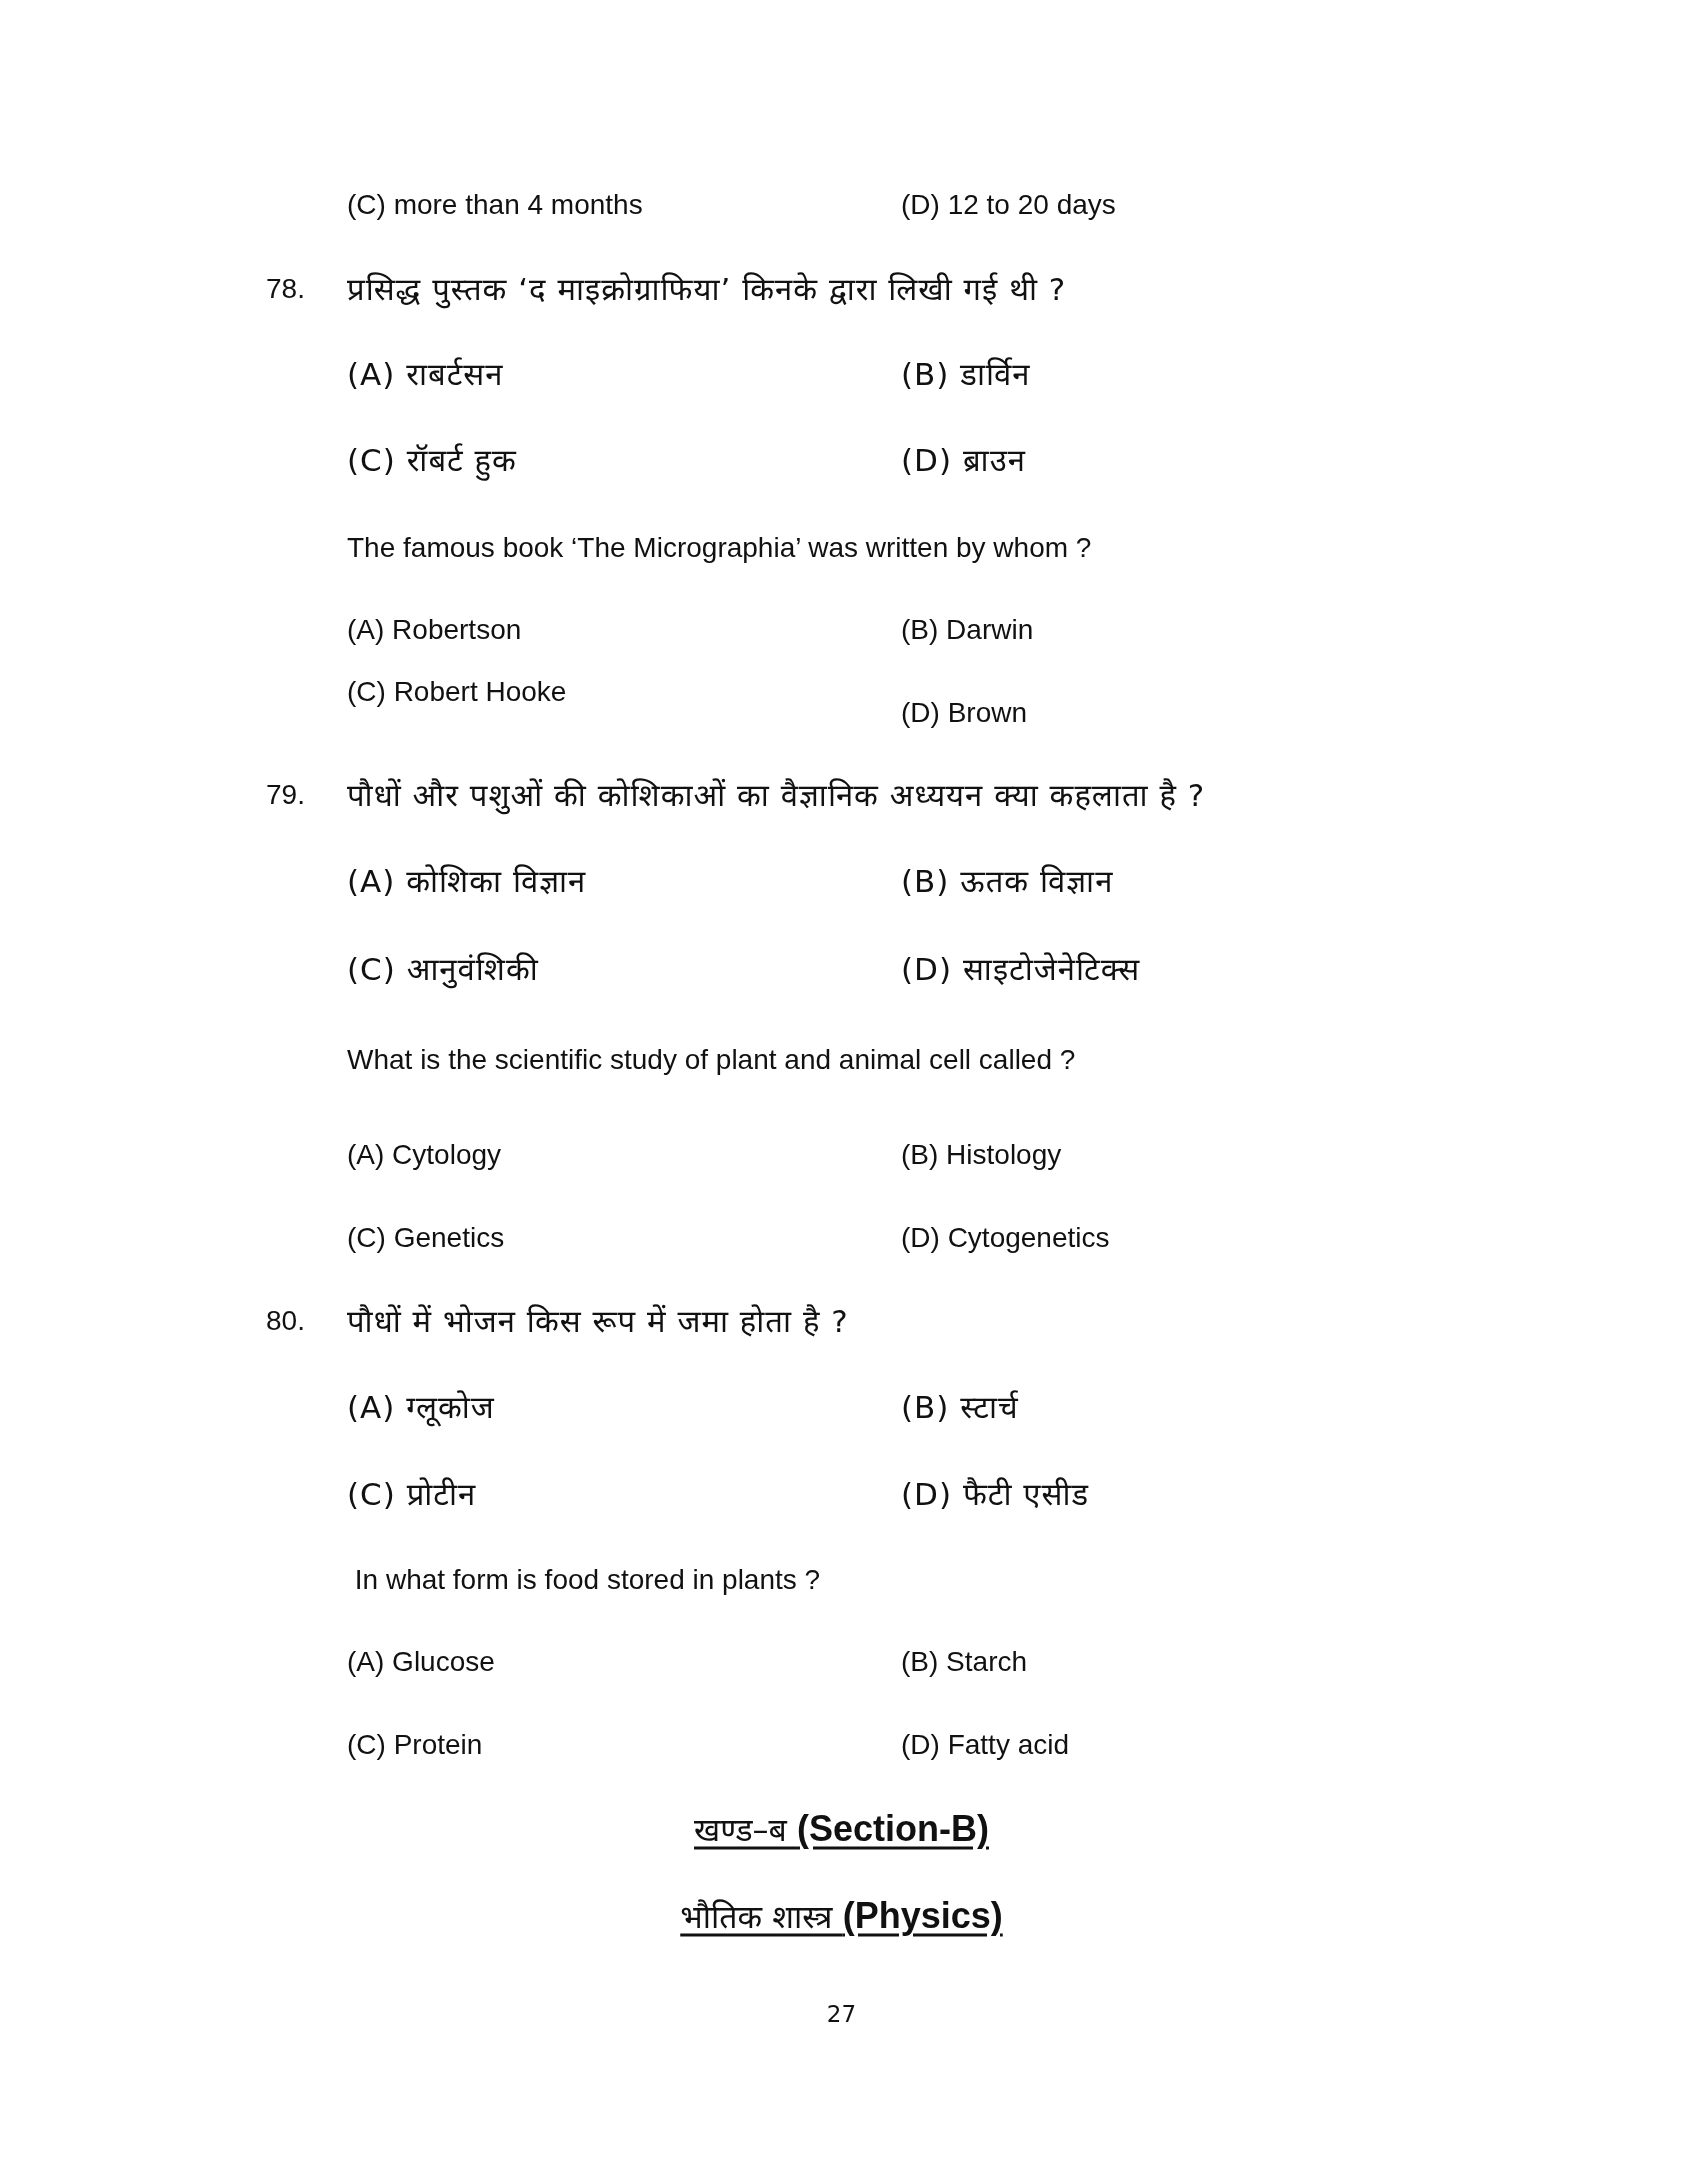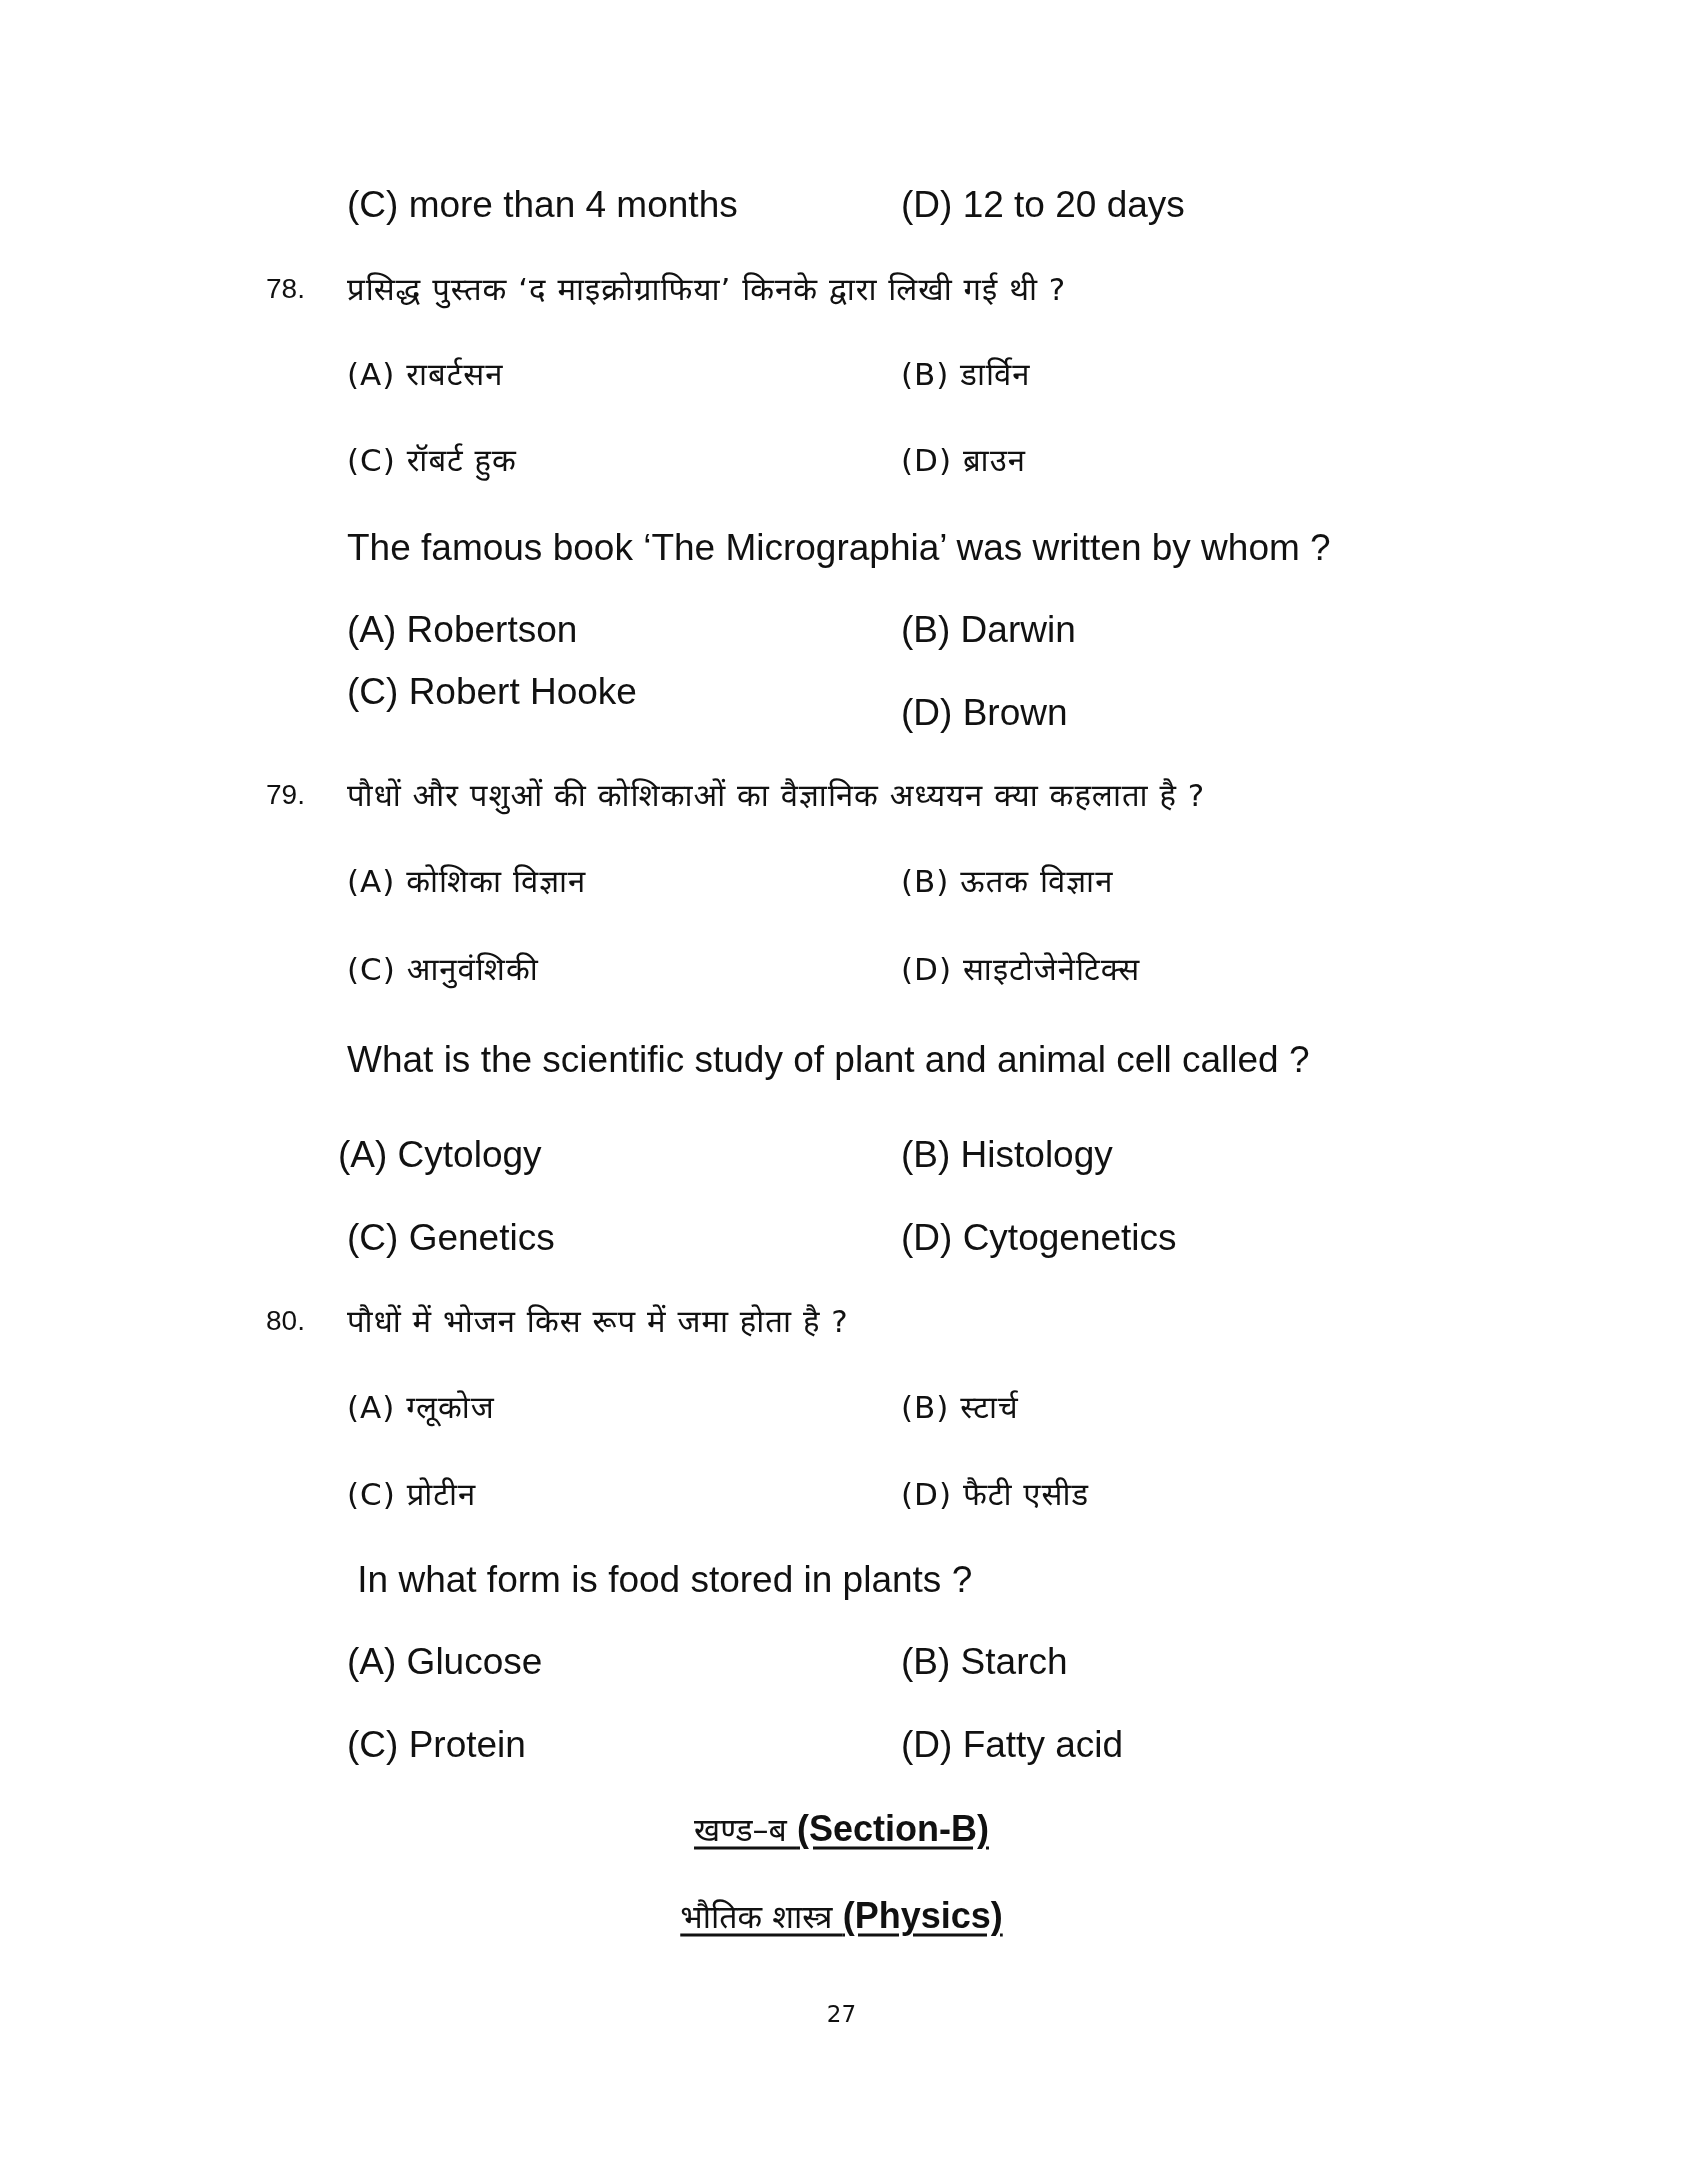--- a/index.html
+++ b/index.html
@@ -1,18 +1,18 @@
 <!DOCTYPE html>
 <html><head>
 <meta charset="utf-8">
 <style>
   html, body { margin:0; padding:0; background:#ffffff; }
   body { width:1683px; height:2178px; position:relative; overflow:hidden;
          font-family:"Liberation Sans", "DejaVu Sans", sans-serif; color:#111; }
-  .line { position:absolute; white-space:nowrap; font-size:37px; line-height:40px;
+  .line { position:absolute; white-space:nowrap; font-size:28px; line-height:40px;
           transform:translateY(-50%); }
   .qnum { position:absolute; font-size:28px; line-height:40px; transform:translateY(-50%);margin-left:12px; }
   .hi { font-family:"DejaVu Sans", sans-serif; font-size:31px; letter-spacing:1px; }
   .center { left:0; width:1683px; text-align:center; }
   .heading { font-size:36px; font-weight:bold; }
   .u { text-decoration:underline; text-underline-offset:6px; }
   .hi-u { font-weight:normal; font-family:"DejaVu Sans", sans-serif; font-size:32px; }
   .pageno { font-family:"DejaVu Sans", sans-serif; font-size:23px; }
 </style>
 </head>
@@ -33,21 +33,21 @@
 <div class="line" style="left:347px;top:692px;">(C) Robert Hooke</div>
 <div class="line" style="left:901px;top:713px;">(D) Brown</div>
 
 <div class="qnum" style="left:254px;top:795px;">79.</div>
 <div class="line hi" style="left:347px;top:795px;">पौधों और पशुओं की कोशिकाओं का वैज्ञानिक अध्ययन क्या कहलाता है ?</div>
 <div class="line hi" style="left:347px;top:881px;">(A) कोशिका विज्ञान</div>
 <div class="line hi" style="left:901px;top:881px;">(B) ऊतक विज्ञान</div>
 <div class="line hi" style="left:347px;top:969px;">(C) आनुवंशिकी</div>
 <div class="line hi" style="left:901px;top:969px;">(D) साइटोजेनेटिक्स</div>
 <div class="line" style="left:347px;top:1060px;">What is the scientific study of plant and animal cell  called ?</div>
-<div class="line" style="left:338px;top:1155px;">(A) Cytology</div>
+<div class="line" style="left:347px;top:1155px;">(A) Cytology</div>
 <div class="line" style="left:901px;top:1155px;">(B) Histology</div>
 <div class="line" style="left:347px;top:1238px;">(C) Genetics</div>
 <div class="line" style="left:901px;top:1238px;">(D) Cytogenetics</div>
 
 <div class="qnum" style="left:254px;top:1321px;">80.</div>
 <div class="line hi" style="left:347px;top:1321px;">पौधों में भोजन किस रूप में जमा होता है ?</div>
 <div class="line hi" style="left:347px;top:1407px;">(A) ग्लूकोज</div>
 <div class="line hi" style="left:901px;top:1407px;">(B) स्टार्च</div>
 <div class="line hi" style="left:347px;top:1494px;">(C) प्रोटीन</div>
 <div class="line hi" style="left:901px;top:1494px;">(D) फैटी एसीड</div>

